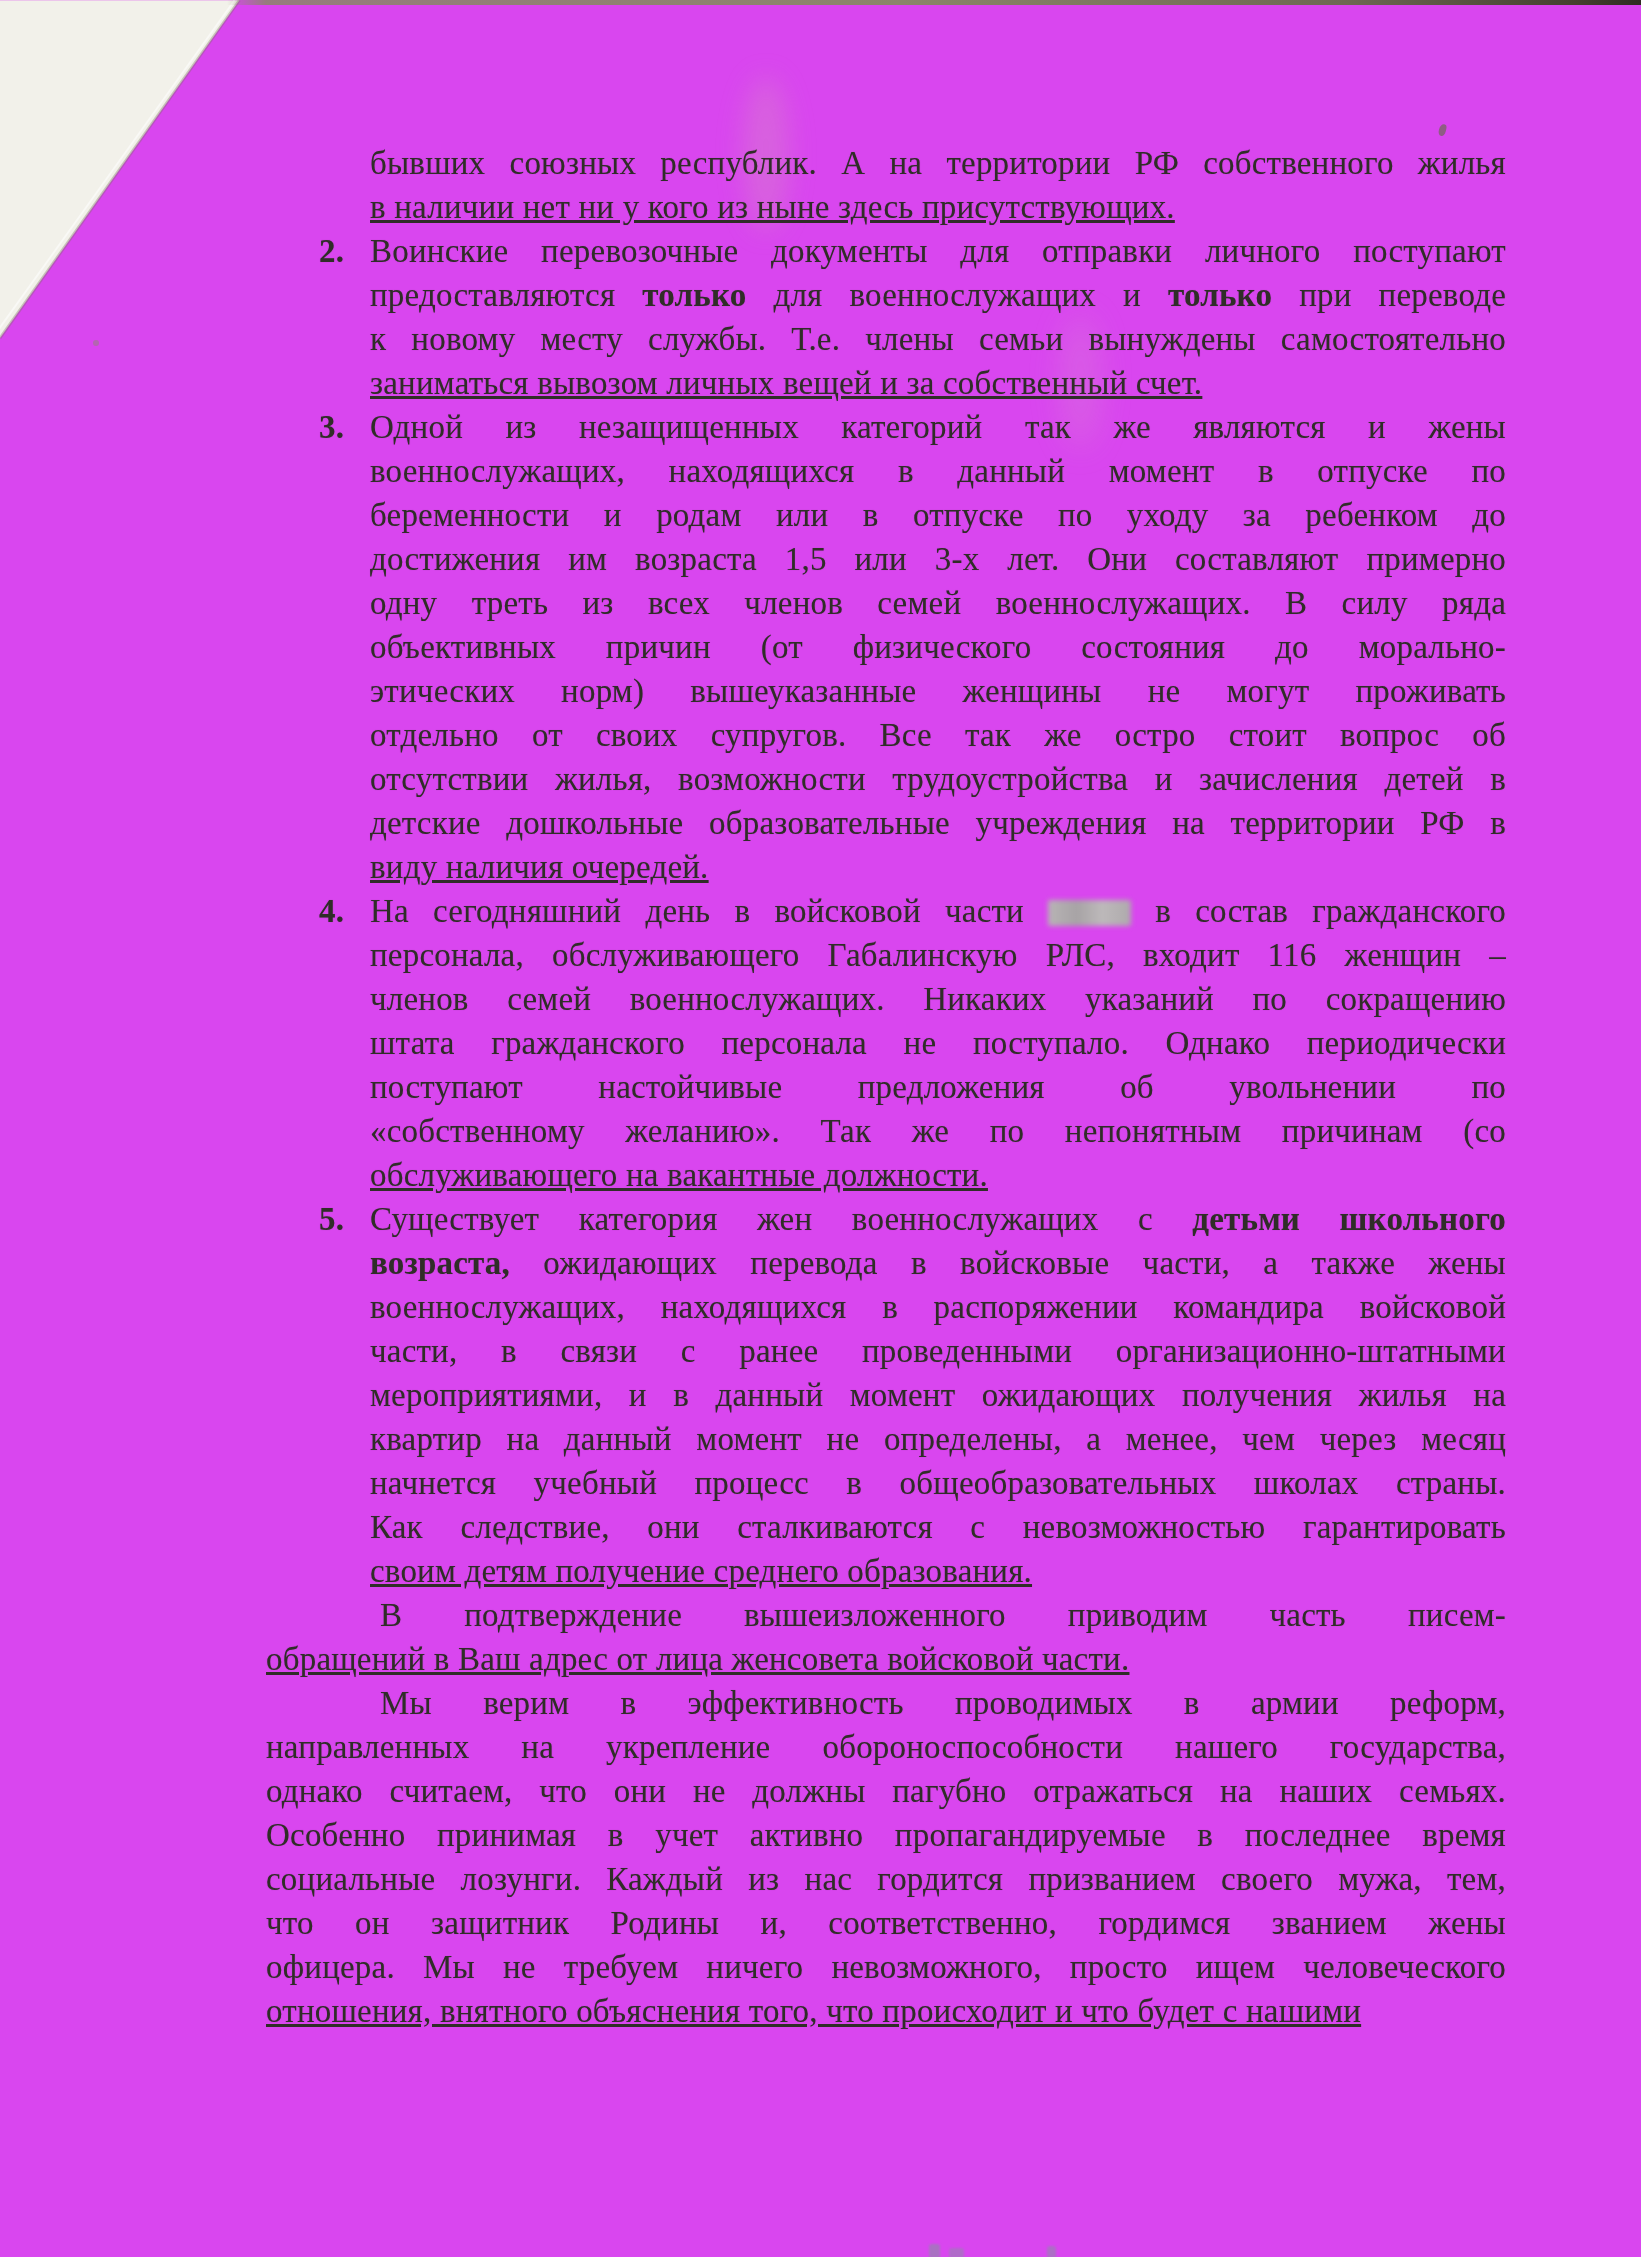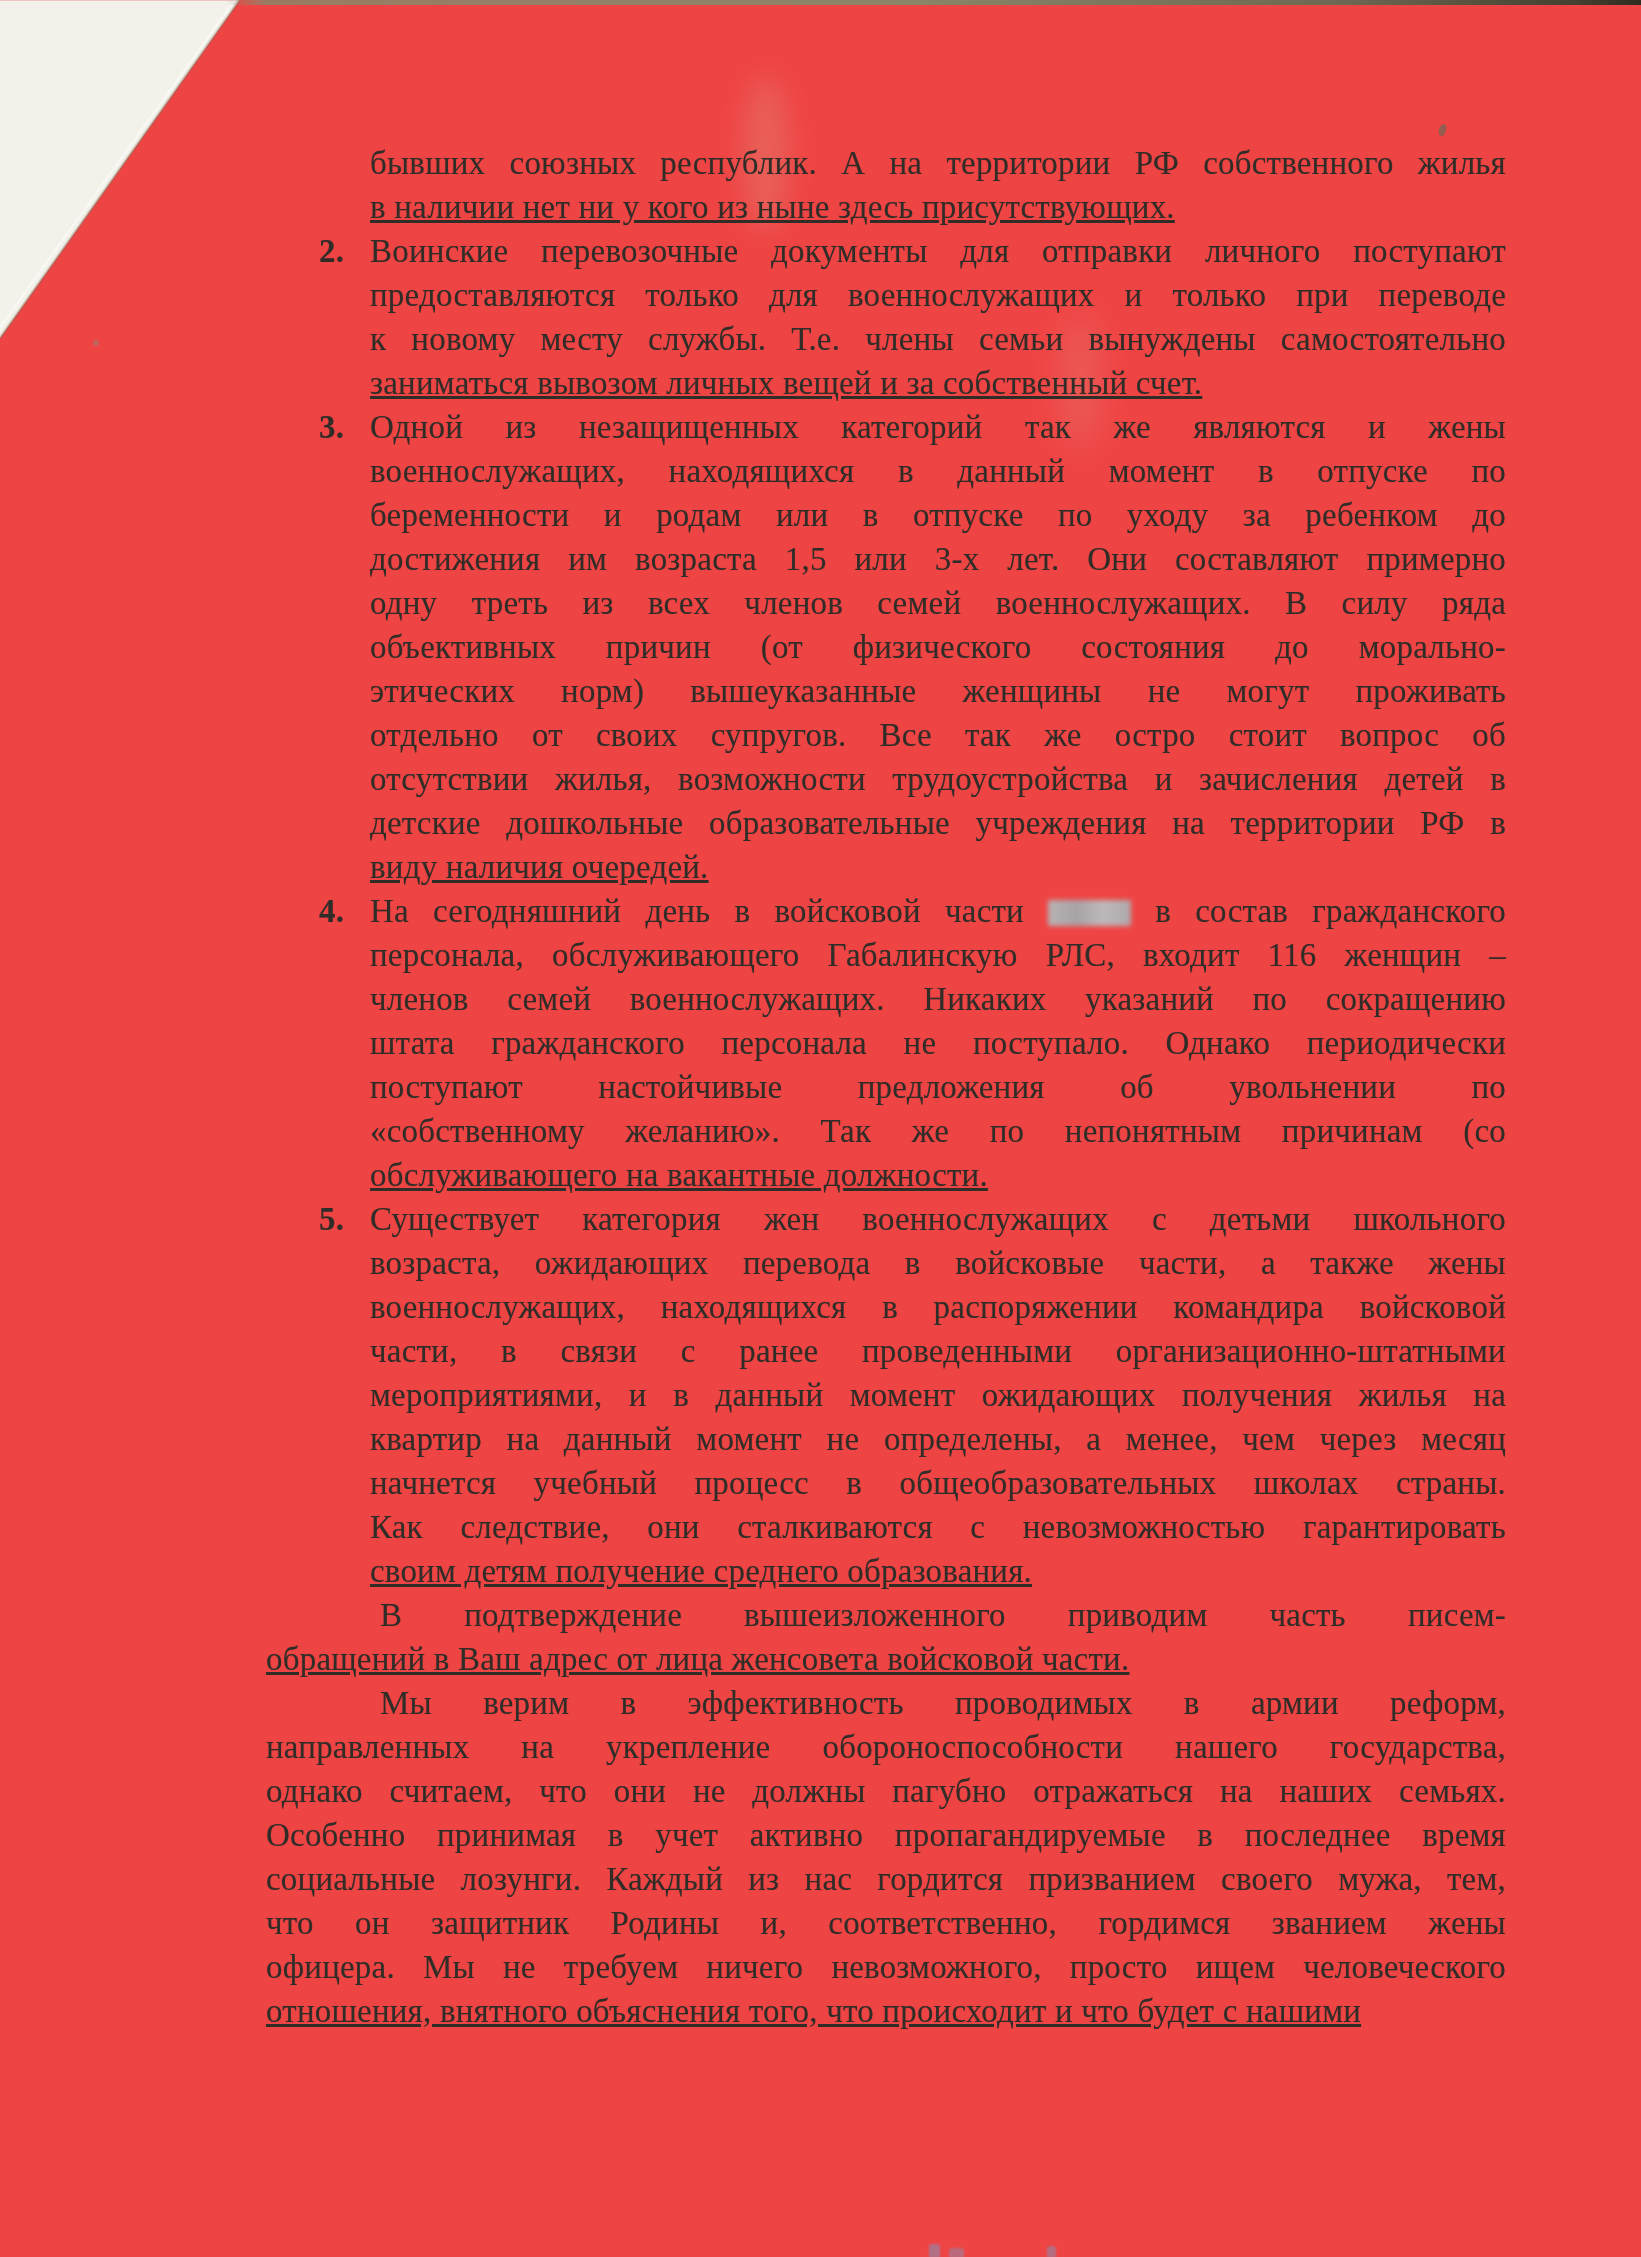--- a/index.html
+++ b/index.html
@@ -1,20 +1,20 @@
 <!DOCTYPE html>
 <html><head>
 <meta charset="utf-8">
 <style>
   html,body { margin:0; padding:0; background:#e8e8e6; }
   .page {
     position:relative;
     width:1641px; height:2257px;
     margin:0 auto;
-    background:#ef4444;
+    background:#d946ef;
     overflow:hidden;
     font-family:"Liberation Serif","DejaVu Serif",serif;
     color:#302d28;
   }
   
   .top-edge {
     position:absolute; top:0; left:0; width:100%; height:4.8px;
     background:linear-gradient(90deg,
       rgba(139,133,105,0) 227px,
       rgba(139,133,105,.85) 266px,
@@ -46,21 +46,21 @@
     text-shadow:0 0 1px rgba(48,45,40,.30);
   }
   .block { position:relative; }
   .block.continuation { margin-left:104px; }
   .block.item { display:flex; margin-left:53px; }
   .block.item .num { flex:none; width:51px; font-weight:bold; }
   .block.item .body { flex:1; min-width:0; }
   .block.para .line.first { padding-left:114px; }
   .line { text-align:justify; text-align-last:justify; height:44px; }
   .line.lastline { text-align-last:left;text-decoration:underline; }
-  .b { font-weight:normal; }
+  .b { font-weight:bold; }
   
   .redacted {
     display:inline-block; width:83px; height:26px; vertical-align:-3.9px;
     background:linear-gradient(90deg,#b8b4b5,#a7a3a5 35%,#bdb9ba 65%,#aeaaac);
     border-radius:1.9px; filter:blur(2.9px);
   }
 </style>
 </head>
 <body>
 

